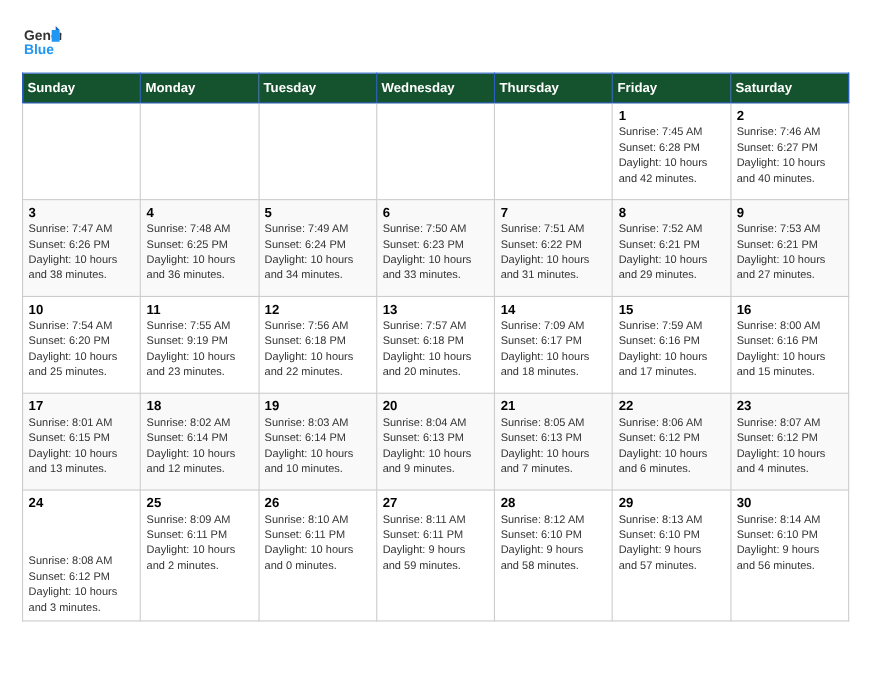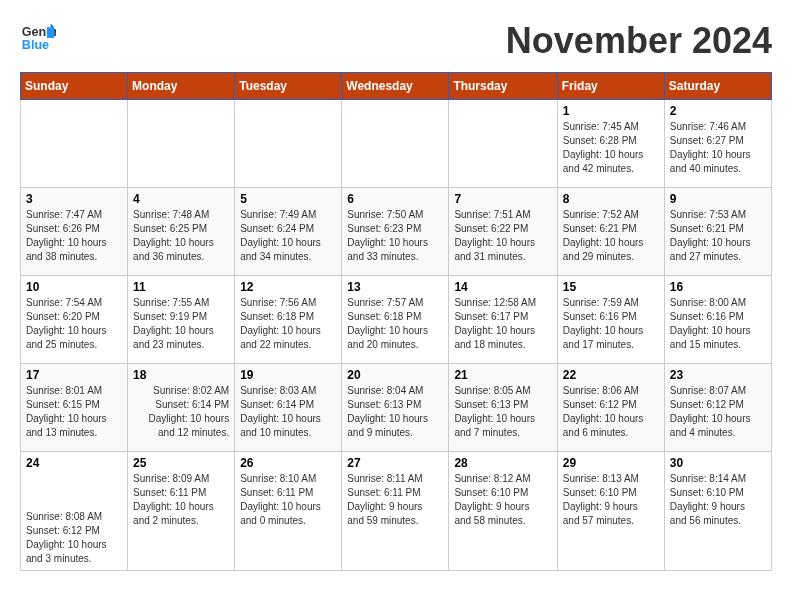--- a/index.html
+++ b/index.html
@@ -36,21 +36,21 @@
     .location {
       font-size: 16px;
       color: #555;
     }
     table {
       width: 100%;
       border-collapse: collapse;
       font-size: 11px;
     }
     thead tr th {
-      background-color: #c2410c;
+      background-color: #14532d;
       color: white;
       font-weight: bold;
       font-size: 12px;
       padding: 6px 4px;
       text-align: left;
       border: 1px solid #2a5fc0;
     }
     tbody tr td {
       border: 1px solid #ccc;
       vertical-align: top;
@@ -82,21 +82,20 @@
 <div class="header">
   <div class="logo">
     <svg class="logo-icon" viewBox="0 0 40 40">
       <text x="2" y="18" font-size="14" font-weight="bold" fill="#333">General</text>
       <text x="2" y="32" font-size="14" font-weight="bold" fill="#2196F3">Blue</text>
       <polygon points="30,8 38,8 38,20 30,20" fill="#2196F3"></polygon>
       <polygon points="34,4 38,8 34,8" fill="#1565C0"></polygon>
     </svg>
   </div>
   <div class="title-block">
-    <div class="month-title">November 2024</div>
   </div>
 </div>
 
 <table>
   <thead>
     <tr>
       <th>Sunday</th>
       <th>Monday</th>
       <th>Tuesday</th>
       <th>Wednesday</th>
@@ -202,21 +201,21 @@
         </td>
         <td>
           <span class="day-num">13</span>
           <div class="day-info" style="white-space: pre-line;">Sunrise: 7:57 AM
 Sunset: 6:18 PM
 Daylight: 10 hours
 and 20 minutes.</div>
         </td>
         <td>
           <span class="day-num">14</span>
-          <div class="day-info" style="white-space: pre-line;">Sunrise: 12:58 AM
+          <div class="day-info" style="white-space: pre-line;">Sunrise: 7:09 AM
 Sunset: 6:17 PM
 Daylight: 10 hours
 and 18 minutes.</div>
         </td>
         <td>
           <span class="day-num">15</span>
           <div class="day-info" style="white-space: pre-line;">Sunrise: 7:59 AM
 Sunset: 6:16 PM
 Daylight: 10 hours
 and 17 minutes.</div>
@@ -232,21 +231,21 @@
       <tr>
         <td>
           <span class="day-num">17</span>
           <div class="day-info" style="white-space: pre-line;">Sunrise: 8:01 AM
 Sunset: 6:15 PM
 Daylight: 10 hours
 and 13 minutes.</div>
         </td>
         <td>
           <span class="day-num">18</span>
-          <div class="day-info" style="white-space: pre-line; text-align: right;">Sunrise: 8:02 AM
+          <div class="day-info" style="white-space: pre-line;">Sunrise: 8:02 AM
 Sunset: 6:14 PM
 Daylight: 10 hours
 and 12 minutes.</div>
         </td>
         <td>
           <span class="day-num">19</span>
           <div class="day-info" style="white-space: pre-line;">Sunrise: 8:03 AM
 Sunset: 6:14 PM
 Daylight: 10 hours
 and 10 minutes.</div>

